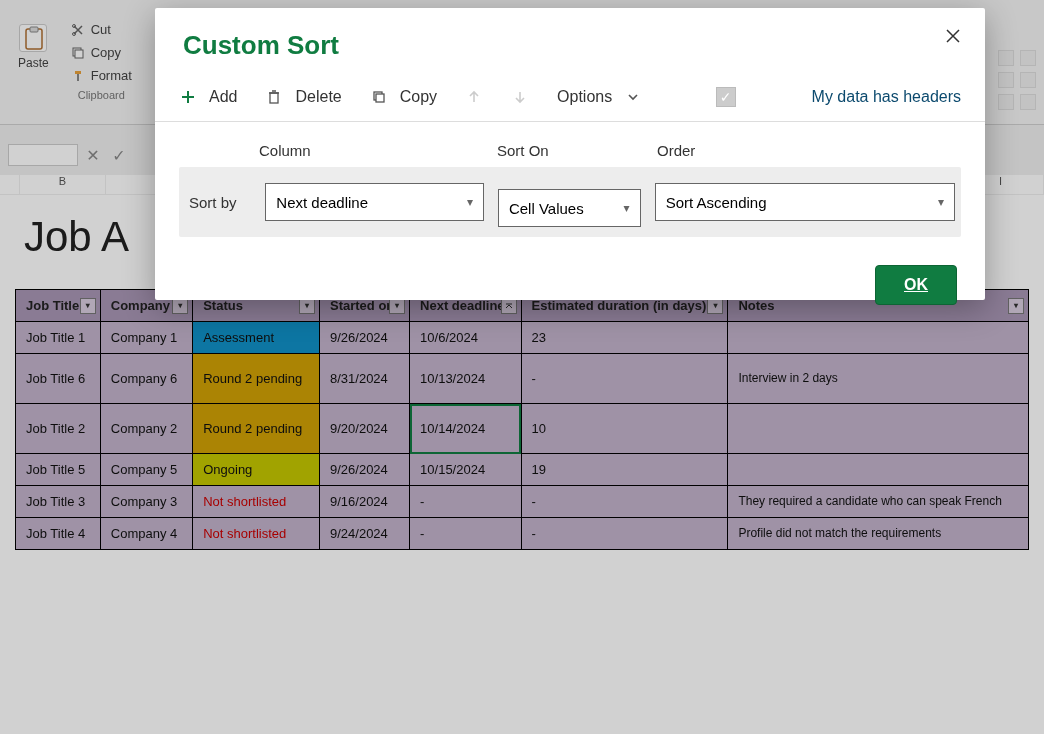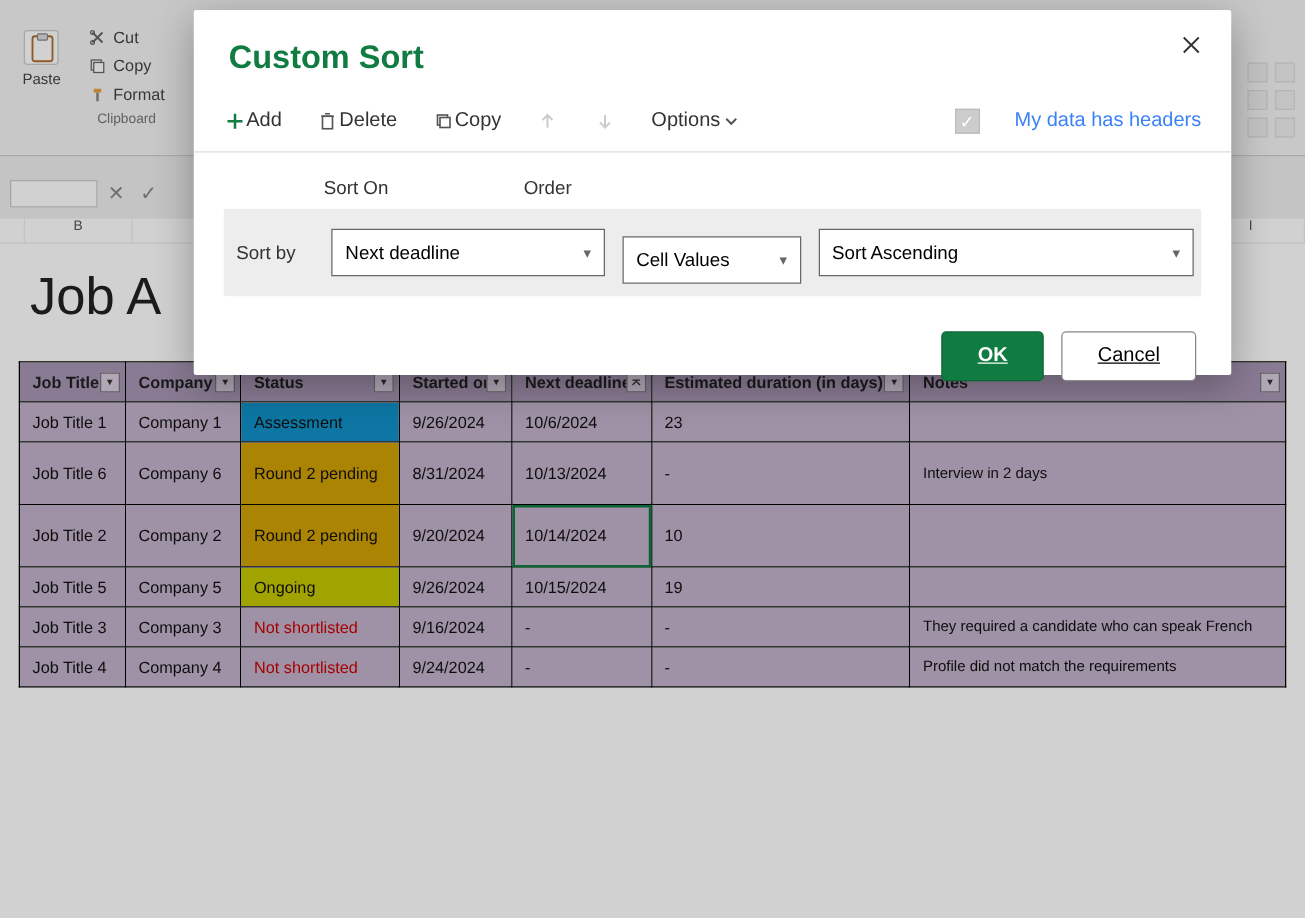--- a/index.html
+++ b/index.html
@@ -45,26 +45,26 @@
 .data-table td.selected-cell { outline: 2px solid #107c41; outline-offset: -2px; }
 .data-table td.tall { height: 50px; }
 .data-table td.notes-cell { font-size: 12px; line-height: 1.2; }
 
 
 .modal-overlay { position: absolute; inset: 0; background: rgba(0,0,0,0.18); }
 .modal { position: absolute; top: 8px; left: 155px; width: 830px; height: 292px; background: #fff; box-shadow: 0 8px 32px rgba(0,0,0,0.3); border-radius: 2px; display: flex; flex-direction: column; }
 .modal-close { position: absolute; top: 12px; right: 16px; cursor: pointer; font-size: 16px; color: #333; width:32px; height:32px; display:flex; align-items:center; justify-content:center; }
 .modal-title { font-size: 26px; font-weight: 600; color: #107c41; padding: 22px 28px 14px 28px; }
 .modal-toolbar { display: flex; align-items: center; padding: 12px 24px 14px 24px; border-bottom: 1px solid #ddd; gap: 28px; font-size: 16px; color: #333; }
-.tb-item { display: flex; align-items: center; gap: 0; cursor: pointer; }
+.tb-item { display: flex; align-items: center; gap: 12px; cursor: pointer; }
 .tb-item.disabled { color: #bbb; cursor: default; }
 .tb-icon { width: 18px; height: 18px; display: inline-flex; align-items: center; justify-content: center; }
 .tb-spacer { flex: 1; }
 .tb-check { width: 20px; height: 20px; background: #ccc; border: 1px solid #bbb; display:flex; align-items:center; justify-content:center; color:#fff; font-size:14px; }
-.tb-headers { color: #3b82f6; font-size: 16px; }
+.tb-headers { color: #0c4a6e; font-size: 16px; margin-left: 48px; }
 
 .sort-body { padding: 20px 24px 10px 24px; display: flex; flex-direction: column; gap: 8px; }
 .sort-labels { display: flex; gap: 14px; padding-left: 80px; }
 .sort-labels div { font-size: 15px; color: #333; }
 .sort-labels .lbl-col { width: 224px; }
 .sort-labels .lbl-on { width: 146px; }
 .sort-labels .lbl-order { width: 300px; }
 
 .sort-row { display: flex; align-items: center; gap: 14px; background: #ededed; padding: 10px 6px 10px 10px; border-radius: 2px; }
 .sort-row .row-label { width: 64px; font-size: 15px; color: #333; }
@@ -294,20 +294,21 @@
           </svg>
         </span>
     </div>
     <div class="tb-spacer"></div>
     <div class="tb-check">✓</div>
     <div class="tb-headers">My data has headers</div>
   </div>
 
   <div class="sort-body">
     <div class="sort-labels">
+      <div class="lbl-col">Column</div>
       <div class="lbl-on">Sort On</div>
       <div class="lbl-order">Order</div>
     </div>
     <div class="sort-row">
       <div class="row-label">Sort by</div>
       <div class="sort-select sel-col">
         <span>Next deadline</span>
         <span class="chev">▾</span>
       </div>
       <div class="sort-select sel-on">
@@ -316,15 +317,14 @@
       </div>
       <div class="sort-select sel-order">
         <span>Sort Ascending</span>
         <span class="chev">▾</span>
       </div>
     </div>
   </div>
 
   <div class="modal-footer">
     <button class="btn btn-primary">OK</button>
-    <button class="btn">Cancel</button>
   </div>
 </div>
 
 </body></html>

